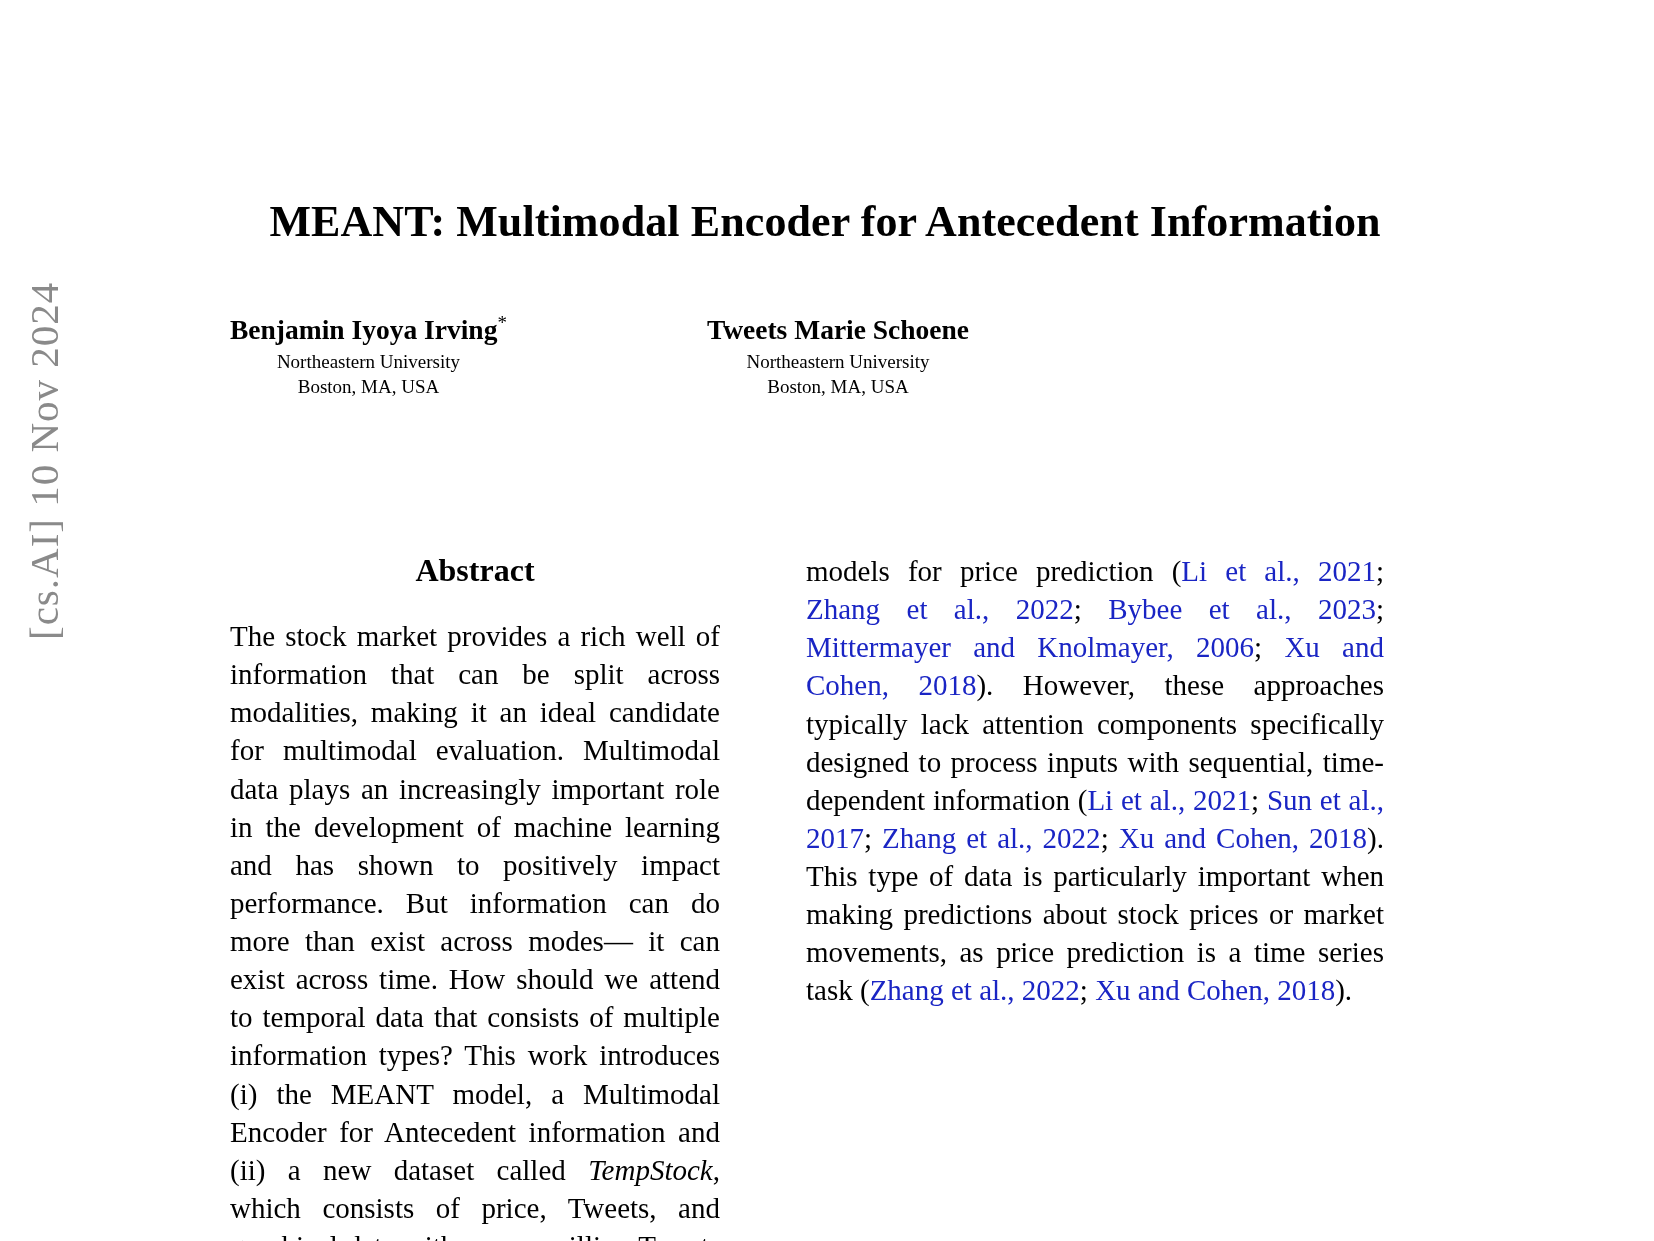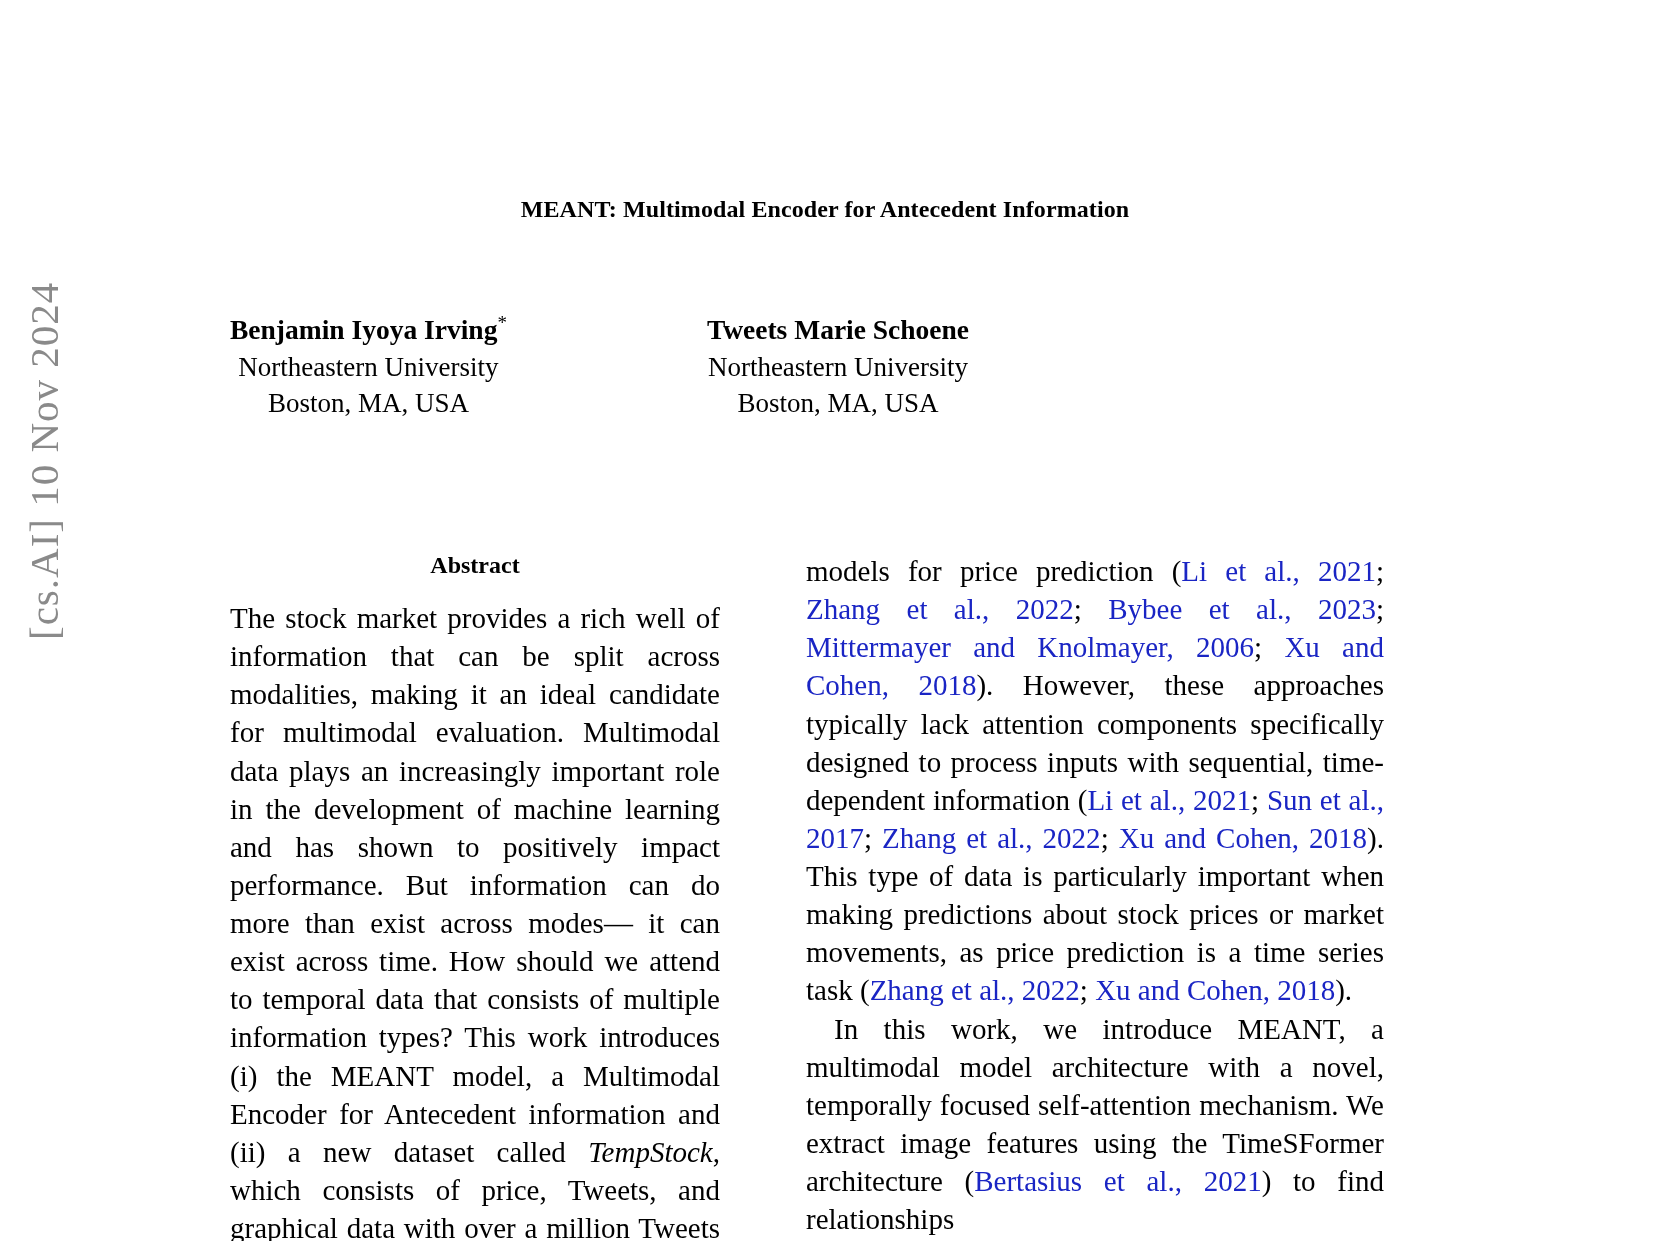--- a/index.html
+++ b/index.html
@@ -39,21 +39,21 @@
     width: 1654px;
     height: 1241px;
   }
 
   .title {
     position: absolute;
     left: 230px;
     top: 196px;
     width: 1190px;
     text-align: center;
-    font-size: 24px;
+    font-size: 44px;
     font-weight: bold;
     font-family: "Liberation Serif", serif;
     letter-spacing: 0.1px;
   }
 
   .authors {
     position: absolute;
     left: 230px;
     top: 310px;
     width: 1190px;
@@ -69,41 +69,41 @@
   .author-name {
     font-weight: bold;
     font-size: 27.5px;
   }
   .author-name sup {
     font-weight: normal;
     font-size: 19px;
     vertical-align: super;
   }
   .author-aff, .author-loc {
-    font-size: 27px;
+    font-size: 19px;
   }
 
   .col-left {
     position: absolute;
     left: 230px;
     top: 552px;
     width: 490px;
   }
   .col-right {
     position: absolute;
     left: 806px;
     top: 552px;
     width: 578px;
   }
 
   .abstract-head {
     text-align: center;
-    font-size: 24px;
+    font-size: 32px;
     font-weight: bold;
-    margin-bottom: 20px;
+    margin-bottom: 28px;
     font-family: "Liberation Serif", serif;
   }
 
   .para {
     font-size: 29px;
     line-height: 1.315;
     text-align: justify;
     text-justify: inter-word;
     margin: 0;
     hyphens: manual;
@@ -139,16 +139,15 @@
     </div>
   </div>
 
   <div class="col-left">
     <div class="abstract-head">Abstract</div>
     <p class="para" id="abstract-para">The stock market provides a rich well of information that can be split across modalities, making it an ideal candidate for multimodal evaluation. Multimodal data plays an increasingly important role in the development of machine learning and has shown to positively impact performance. But information can do more than exist across modes— it can exist across time. How should we attend to temporal data that consists of multiple information types? This work introduces (i) the MEANT model, a Multimodal Encoder for Antecedent information and (ii) a new dataset called <span class="it">TempStock</span>, which consists of price, Tweets, and graphical data with over a million Tweets from all of the companies in the S&amp;P 500 Index. We find that MEANT improves performance on existing baselines by over 15%, and that the textual</p>
   </div>
 
   <div class="col-right">
     <p class="para" id="right-para-1">models for price prediction (<span class="cite-link">Li et al., 2021</span>; <span class="cite-link">Zhang et al., 2022</span>; <span class="cite-link">Bybee et al., 2023</span>; <span class="cite-link">Mittermayer and Knolmayer, 2006</span>; <span class="cite-link">Xu and Cohen, 2018</span>). However, these approaches typically lack attention components specifically designed to process inputs with sequential, time-dependent information (<span class="cite-link">Li et al., 2021</span>; <span class="cite-link">Sun et al., 2017</span>; <span class="cite-link">Zhang et al., 2022</span>; <span class="cite-link">Xu and Cohen, 2018</span>). This type of data is particularly important when making predictions about stock prices or market movements, as price prediction is a time series task (<span class="cite-link">Zhang et al., 2022</span>; <span class="cite-link">Xu and Cohen, 2018</span>).</p>
-    <p class="para indent" id="right-para-2">In this work, we introduce MEANT, a multimodal model architecture with a novel, temporally focused self-attention mechanism. We extract image features using the TimeSFormer architecture (<span class="cite-link">Bertasius et al., 2021</span>) to find relationships</p>
   </div>
 
 </div>
 
 </body></html>

